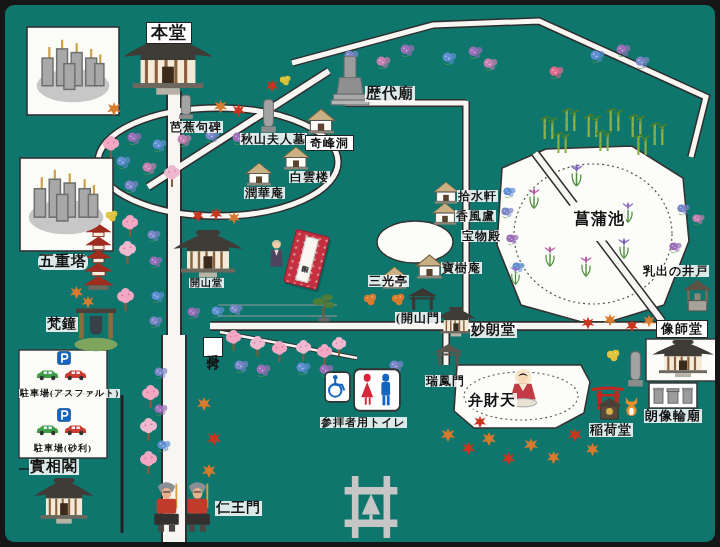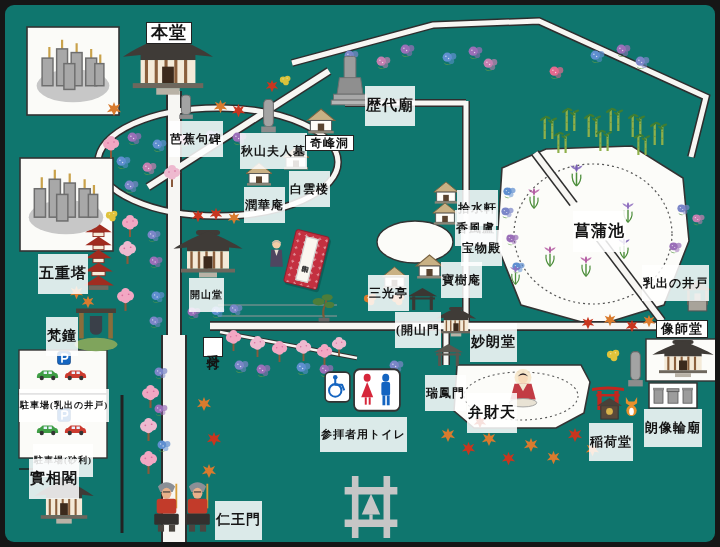--- a/index.html
+++ b/index.html
@@ -4,21 +4,21 @@
 <style>
   html,body{margin:0;padding:0;background:#161616;}
   #frame{position:relative;width:720px;height:547px;background:#161616;}
   #map{position:absolute;left:5px;top:5px;right:5px;bottom:5px;background:#0f766e;border-radius:9px;overflow:hidden;}
   #base{position:absolute;left:0;top:0;z-index:1;}
   .layer{position:absolute;left:0;top:0;width:710px;height:537px;z-index:2;pointer-events:none;}
   #icon-layer{z-index:3;}
   #label-layer{z-index:4;}
   .icon{position:absolute;overflow:visible;}
   .label{position:absolute;font-family:"Liberation Serif","DejaVu Serif",serif;font-weight:700;color:#141414;
-         background:rgba(255,255,255,0.85);line-height:1.04;padding:12px 1px;white-space:nowrap;letter-spacing:1px;z-index:4;}
+         background:rgba(255,255,255,0.85);line-height:1.04;padding:0 1px;white-space:nowrap;letter-spacing:1px;z-index:4;}
   .label.box{border:1.5px solid #222;background:#fff;padding:1px 4px;}
   .label.vert{writing-mode:vertical-rl;letter-spacing:4px;padding:5px 2px;}
   .label.title{background:transparent;letter-spacing:5px;color:#1c1c1c;font-weight:700;
          text-shadow:1.5px 1.5px 0 #ffffff,3px 3px 2px rgba(0,0,0,0.30);}
   .goshuin-book{position:absolute;left:284px;top:227px;width:33px;height:53px;transform:rotate(14deg);
          background-color:#c43040;background-image:radial-gradient(circle,rgba(255,255,255,.45) 1px,transparent 1.4px);
          background-size:7px 7px;border:1.5px solid #8e2130;border-radius:3px;z-index:4;box-shadow:2px 2px 0 rgba(0,0,0,.18);}
   .book-strip{position:absolute;left:50%;top:4px;bottom:4px;transform:translateX(-50%);width:11px;background:#faf7f0;
          writing-mode:vertical-rl;font-size:7px;line-height:11px;text-align:center;color:#333;
          font-family:"Liberation Serif",serif;border:0.5px solid #ccc;overflow:hidden;}
@@ -728,37 +728,37 @@
         <div class="label" style="left: 360px; top: 81px; font-size: 15px;">歴代廟</div>
         <div class="label" style="left: 164px; top: 116px; font-size: 12px;">芭蕉句碑</div>
         <div class="label" style="left: 235px; top: 128px; font-size: 12px;">秋山夫人墓</div>
         <div class="label box" style="left: 300px; top: 130px; font-size: 12px;">奇峰洞</div>
         <div class="label" style="left: 284px; top: 166px; font-size: 12px;">白雲楼</div>
         <div class="label" style="left: 239px; top: 182px; font-size: 12px;">潤華庵</div>
         <div class="label" style="left: 452px; top: 185px; font-size: 12px;">拾水軒</div>
         <div class="label" style="left: 450px; top: 205px; font-size: 12px;">香風盧</div>
         <div class="label" style="left: 456px; top: 225px; font-size: 12px;">宝物殿</div>
         <div class="label" style="left: 568px; top: 206px; font-size: 16px;">菖蒲池</div>
-        <div class="label" style="left: 33px; top: 249px; font-size: 15px;">五重塔</div>
+        <div class="label" style="left: 33px; top: 249px; font-size: 15px; border-radius: 6px;">五重塔</div>
         <div class="label" style="left: 184px; top: 273px; font-size: 10px;">開山堂</div>
         <div class="label" style="left: 339px; top: 270px; font-size: 12px; margin-left: 24px;">三光亭</div>
         <div class="label" style="left: 436px; top: 257px; font-size: 12px;">寶樹庵</div>
         <div class="label" style="left: 390px; top: 307px; font-size: 12px;">(開山門</div>
         <div class="label" style="left: 465px; top: 318px; font-size: 14px;">妙朗堂</div>
         <div class="label" style="left: 637px; top: 260px; font-size: 12px;">乳出の井戸</div>
         <div class="label box" style="left: 651px; top: 315px; font-size: 13px;">像師堂</div>
         <div class="label" style="left: 41px; top: 312px; font-size: 14px;">梵鐘</div>
         <div class="label box vert" style="left: 198px; top: 332px; font-size: 13px;">受付</div>
         <div class="label" style="left: 420px; top: 370px; font-size: 12px;">瑞鳳門</div>
         <div class="label" style="left: 462px; top: 388px; font-size: 15px;">弁財天</div>
         <div class="label" style="left: 639px; top: 404px; font-size: 13px;">朗像輪廟</div>
         <div class="label" style="left: 584px; top: 418px; font-size: 13px;">稲荷堂</div>
         <div class="label" style="left: 315px; top: 412px; font-size: 11px;">参拝者用トイレ</div>
         <div class="label" style="left: 210px; top: 496px; font-size: 14px;">仁王門</div>
-        <div class="label" style="left: 14px; top: 384px; font-size: 9px;">駐車場(乳出の井戸)</div>
+        <div class="label" style="left: 14px; top: 384px; font-size: 9px;">駐車場(アスファルト)</div>
         <div class="label" style="left: 28px; top: 439px; font-size: 9px;">駐車場(砂利)</div>
         <div class="label" style="left: 24px; top: 454px; font-size: 15px;">實相閣</div>
       </div>
 
   <div class="goshuin-book">
     <span class="book-strip">御朱印帳</span>
   </div>
 
  </div>
 </div>

